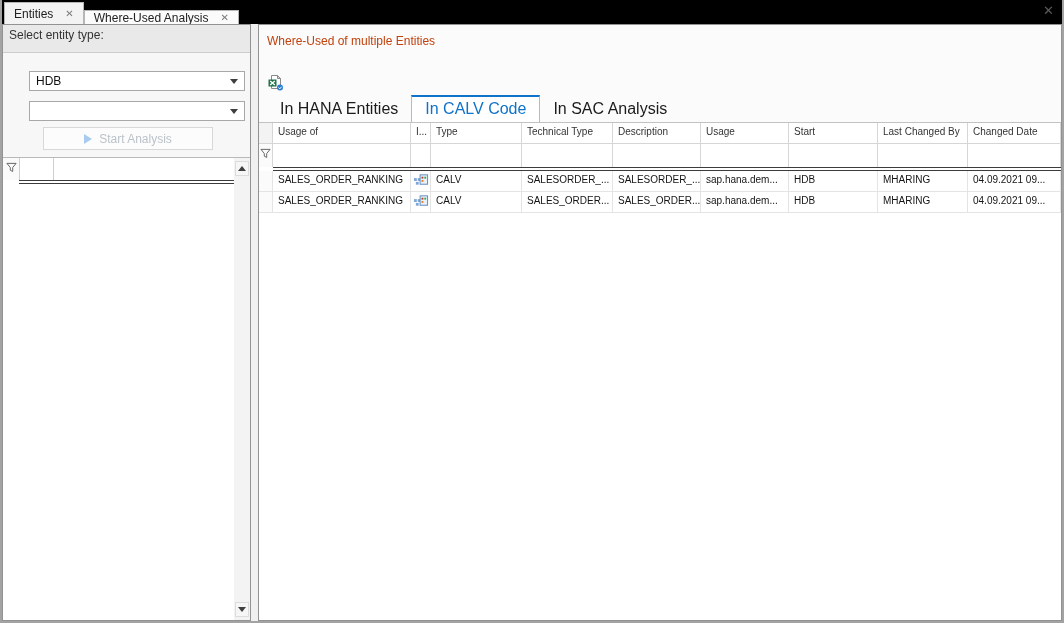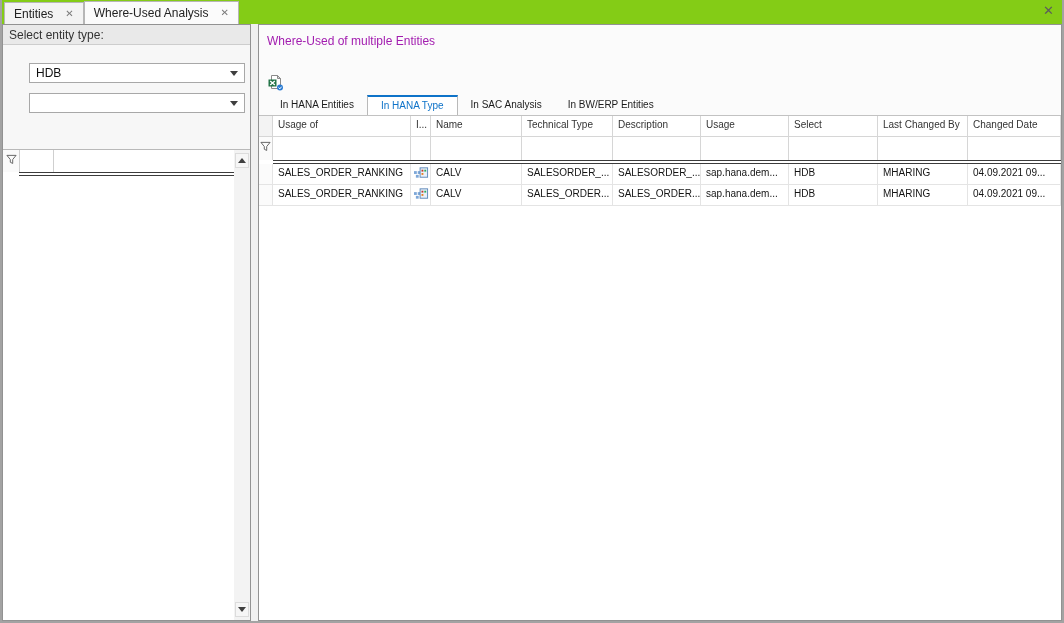--- a/index.html
+++ b/index.html
@@ -7,37 +7,37 @@
   body { font-family:"Liberation Sans", sans-serif; }
 
   .window {
     position:relative; width:1064px; height:623px;
     background:#f0f0f0;
     border:2px solid #a3a3a3; border-top:none;
     overflow:hidden;
   }
 
   
-  .tabstrip { height:24px; display:flex; align-items:flex-end; padding-left:2px; background:#84cc16; position:relative; }
+  .tabstrip { height:24px; display:flex; align-items:flex-end; padding-left:2px; background:#000000; position:relative; }
   .doc-tab {
     display:flex; align-items:center; gap:12px;
     padding:4px 9px 4px 9px; font-size:12px; color:#222;
     border:1px solid #b6b6b6; border-bottom:none; background:#f3f3f3;
     height:22px; cursor:default;
   }
-  .doc-tab.active { background:#fbfbfb; height:23px; }
+  .doc-tab.active { background:#fbfbfb; height:14px; }
   .tab-close { font-size:10px; color:#7a7a7a; line-height:1; }
   .win-close { position:absolute; right:8px; top:4px; font-size:13px; color:#5c5c5c; line-height:1; }
 
   
   .main { position:absolute; top:24px; left:0; right:0; bottom:0; display:flex; }
 
   
   .left-panel { width:249px; border:1px solid #929292; background:#f7f7f7; display:flex; flex-direction:column; }
-  .lp-header { height:20px; background:#e9e9e9; border-bottom:1px solid #cdcdcd; font-size:12px; color:#333; padding:3px 0 0 6px; }
+  .lp-header { height:28px; background:#e9e9e9; border-bottom:1px solid #cdcdcd; font-size:12px; color:#333; padding:3px 0 0 6px; }
   .lp-form { height:104px; position:relative; background:#f7f7f7; }
   .dropdown {
     position:absolute; left:26px; width:216px; height:20px;
     background:#fff; border:1px solid #a8a8a8;
     display:flex; align-items:center; justify-content:space-between;
     padding:0 6px; font-size:12px; color:#111;
   }
   .dd-arrow { width:0; height:0; border-left:4px solid transparent; border-right:4px solid transparent; border-top:5px solid #3f3f3f; }
   .start-btn {
     position:absolute; left:40px; top:74px; width:170px; height:23px;
@@ -59,23 +59,23 @@
   .v-scrollbar { width:16px; background:#f3f3f3; display:flex; flex-direction:column; justify-content:space-between; align-items:center; padding:3px 0; }
   .sb-btn { width:14px; height:15px; background:#f6f6f6; border:1px solid #dcdcdc; display:flex; align-items:center; justify-content:center; }
   .tri-up { width:0; height:0; border-left:4px solid transparent; border-right:4px solid transparent; border-bottom:5px solid #3f3f3f; }
   .tri-down { width:0; height:0; border-left:4px solid transparent; border-right:4px solid transparent; border-top:5px solid #3f3f3f; }
 
   .splitter { width:7px; background:#f0f0f0; cursor:col-resize; }
 
   
   .right-panel { flex:1; border:1px solid #929292; background:#fff; display:flex; flex-direction:column; overflow:hidden; }
   .rp-top { background:#fbfbfb; padding:9px 8px 0 8px; }
-  .rp-title { font-size:12px; color:#a21caf; }
+  .rp-title { font-size:12px; color:#c2410c; }
   .rp-toolbar { margin-top:26px; height:18px; }
-  .rp-tabs { display:flex; margin-top:3px; font-size:10px; }
+  .rp-tabs { display:flex; margin-top:3px; font-size:16px;align-items:center; }
   .rp-tab { padding:4px 13px 4px 13px; color:#1b1b1b; cursor:default; }
   .rp-tab.active {
     background:#fff; color:#0e73c9;
     border:1px solid #b9b9b9; border-top:2px solid #0e73c9; border-bottom:none;
     padding-top:3px;
   }
 
   .rp-table { flex:1; border-top:1px solid #c2c2c2; background:#fff; display:flex; flex-direction:column; font-size:10px; }
   .t-grid { display:grid; grid-template-columns:14px 138px 20px 91px 91px 88px 88px 89px 90px minmax(0,1fr); }
   .t-head { height:21px; border-bottom:1px solid #d6d6d6; }
@@ -117,20 +117,24 @@
 
       <div class="lp-form">
         <div class="dropdown" style="top:18px;">
           <span>HDB</span>
           <span class="dd-arrow"></span>
         </div>
         <div class="dropdown" style="top:48px;">
           <span></span>
           <span class="dd-arrow"></span>
         </div>
+        <div class="start-btn">
+          <span class="play-tri"></span>
+          <span>Start Analysis</span>
+        </div>
       </div>
 
       <div class="lp-grid">
         <div class="lp-grid-body">
           <div class="lp-filter-row">
             <div class="lp-gutter">
               <svg width="11" height="11" viewBox="0 0 12 12">
                 <path d="M1 1.5h10L7.3 6v4.3L4.7 9V6Z" fill="none" stroke="#5c5c5c" stroke-width="1"></path>
               </svg>
             </div>
@@ -163,37 +167,36 @@
             <path d="M10.5 1.5v3h3Z" fill="#dcdcdc" stroke="#8a8a8a"></path>
             <rect x="1.5" y="5.5" width="8" height="7" fill="#217346"></rect>
             <path d="M3.2 7l4.6 4M7.8 7l-4.6 4" stroke="#fff" stroke-width="1.4"></path>
             <circle cx="13" cy="13.5" r="3" fill="#2b7cd3"></circle>
             <path d="M11.6 13.5l1.2 1.4 1.8-2.2" stroke="#fff" stroke-width="1" fill="none"></path>
           </svg>
         </div>
 
         <div class="rp-tabs">
           <div class="rp-tab">In HANA Entities</div>
-          <div class="rp-tab active">In HANA Type</div>
+          <div class="rp-tab active">In CALV Code</div>
           <div class="rp-tab">In SAC Analysis</div>
-          <div class="rp-tab">In BW/ERP Entities</div>
         </div>
       </div>
 
       <div class="rp-table">
 
         <div class="t-grid t-head">
           <div class="gutter"></div>
           <div>Usage of</div>
           <div>I...</div>
-          <div>Name</div>
+          <div>Type</div>
           <div>Technical Type</div>
           <div>Description</div>
           <div>Usage</div>
-          <div>Select</div>
+          <div>Start</div>
           <div>Last Changed By</div>
           <div>Changed Date</div>
         </div>
 
         <div class="t-grid t-filter">
           <div class="gutter">
             <svg width="11" height="11" viewBox="0 0 12 12">
               <path d="M1 1.5h10L7.3 6v4.3L4.7 9V6Z" fill="none" stroke="#5c5c5c" stroke-width="1"></path>
             </svg>
           </div>

